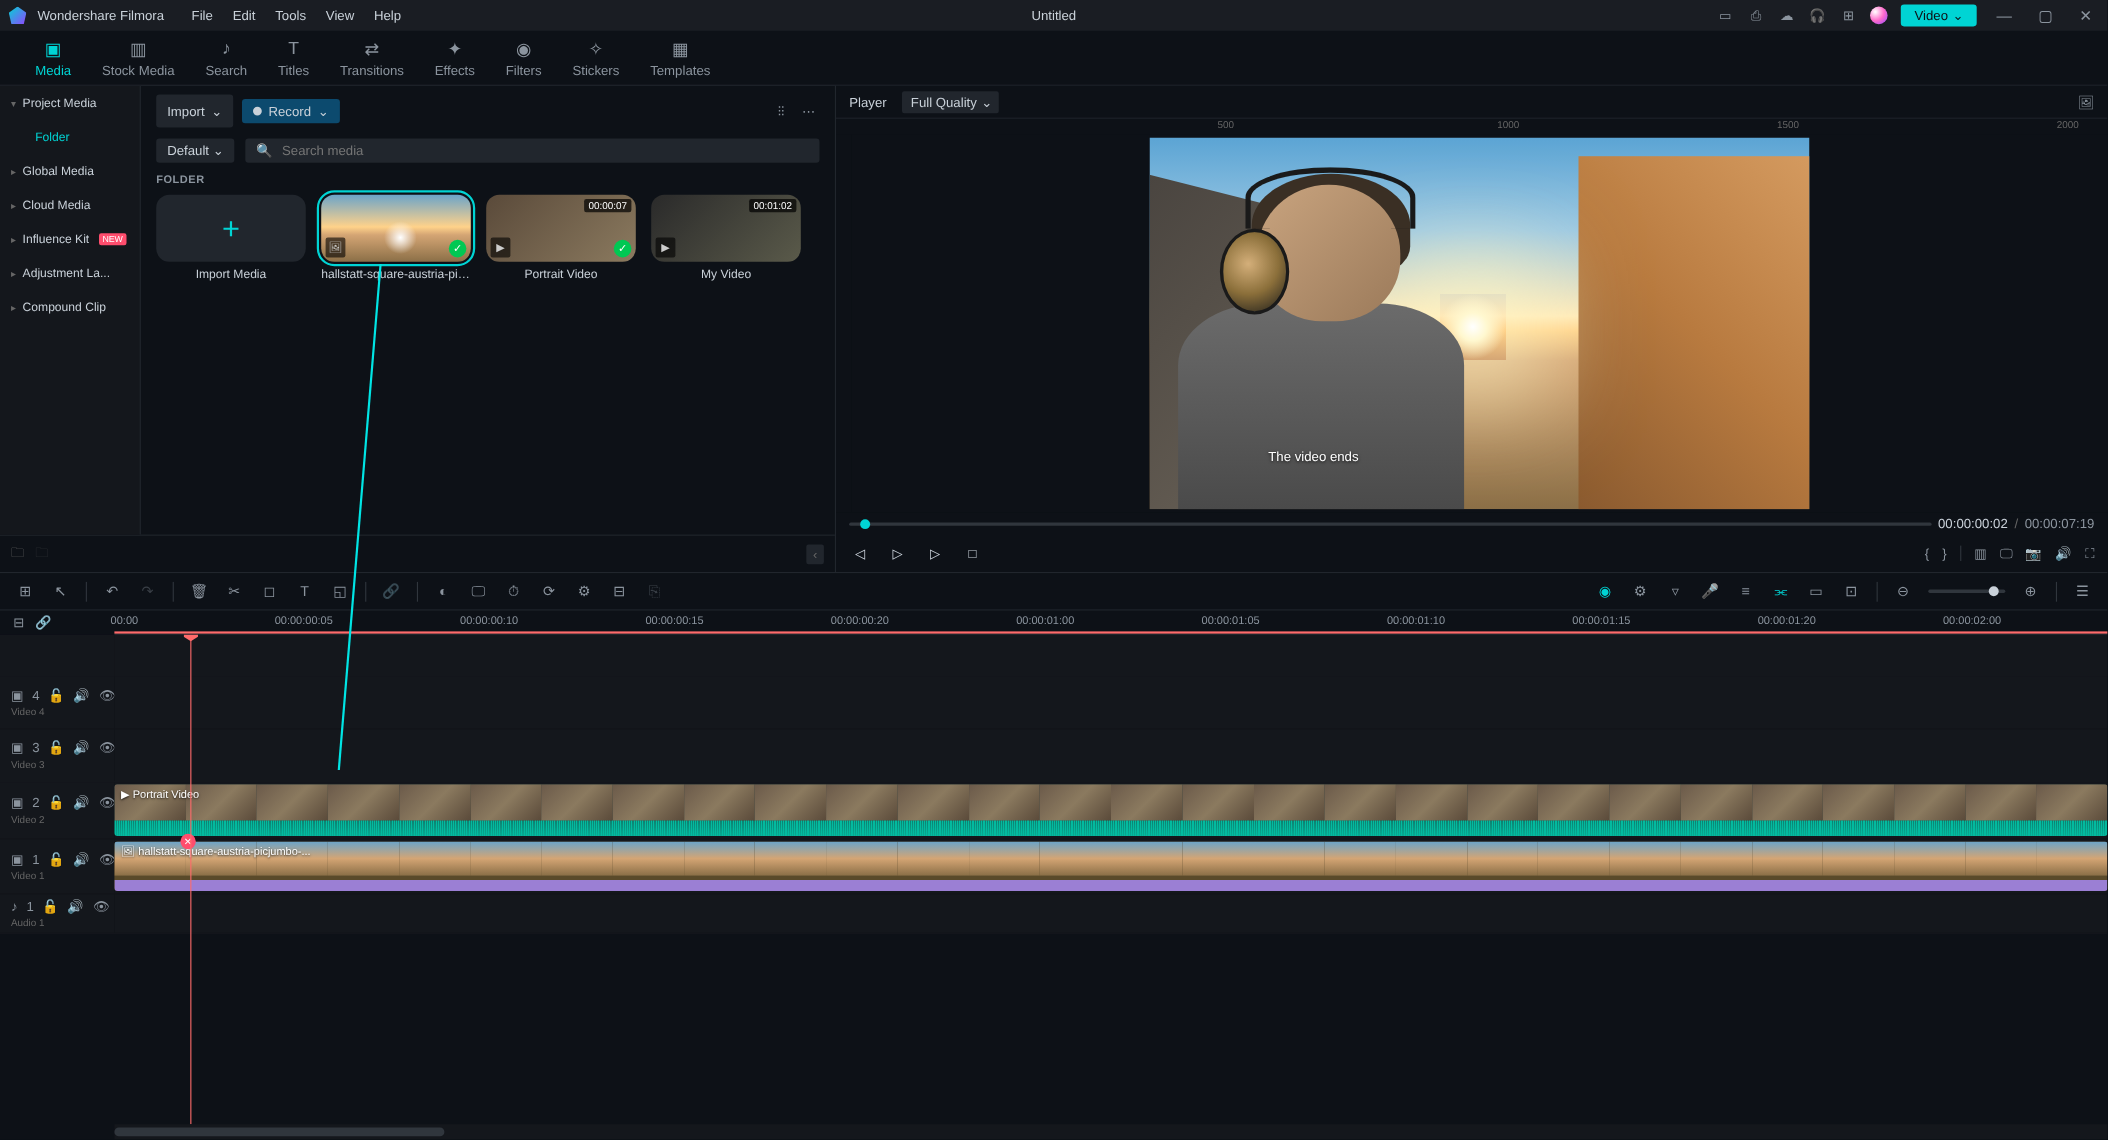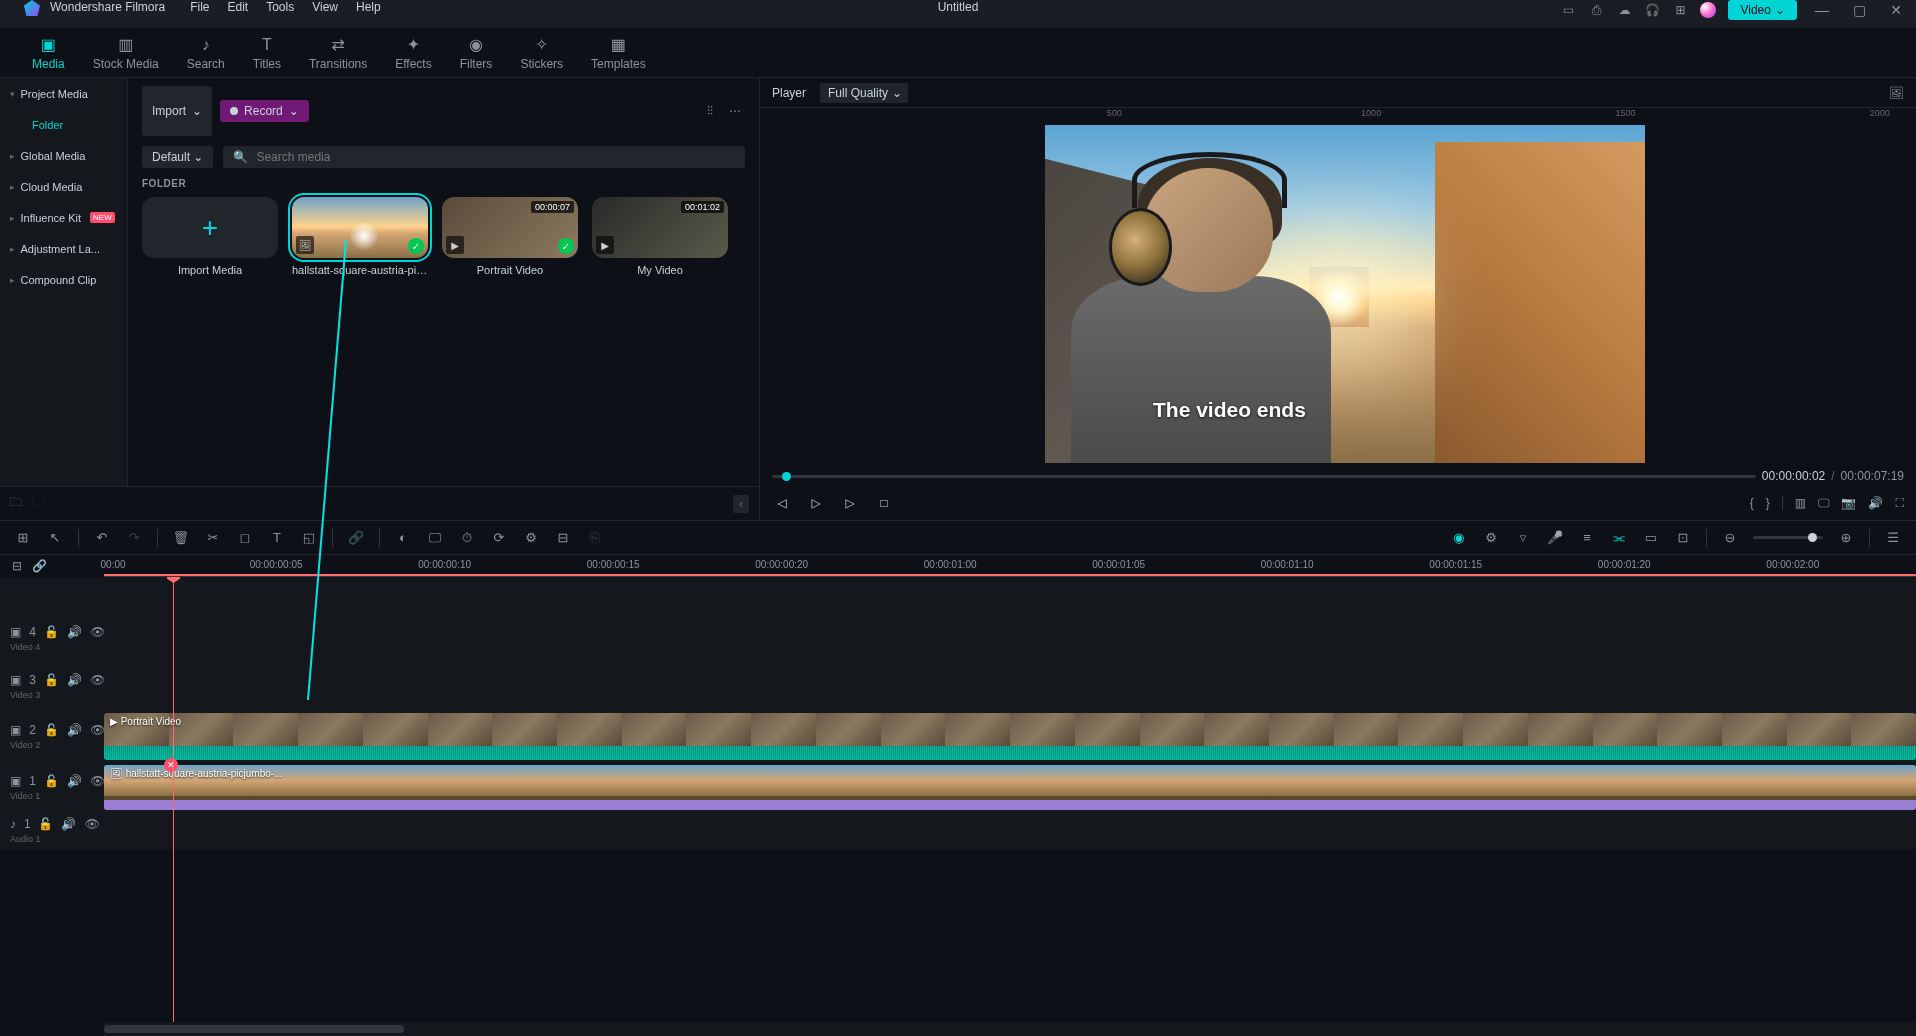--- a/index.html
+++ b/index.html
@@ -1,19 +1,19 @@
 <!DOCTYPE html>
 <html><head>
 <meta charset="utf-8">
 <style>
 * { margin:0; padding:0; box-sizing:border-box; font-family:"Segoe UI",Arial,sans-serif; user-select:none; }
 body { background:#0d1117; color:#c9d1d9; width:1916px; height:1036px; overflow:hidden; font-size:12px; }
 
 
-.titlebar { height:28px; background:#1a1d23; display:flex; align-items:flex-start; padding:0 24px; gap:10px; position:relative; }
+.titlebar { height:28px; background:#1a1d23; display:flex; align-items:center; padding:0 8px; gap:10px; position:relative; }
 .titlebar .logo { width:16px; height:16px; background:linear-gradient(135deg,#00d4d4,#9146ff); clip-path:polygon(50% 0,100% 35%,85% 100%,15% 100%,0 35%); }
 .titlebar .appname { color:#c9d1d9; font-size:12px; }
 .titlebar .menus { display:flex; gap:18px; margin-left:15px; }
 .titlebar .menus span { color:#c9d1d9; cursor:pointer; }
 .titlebar .doc-title { position:absolute; left:50%; transform:translateX(-50%); color:#c9d1d9; }
 .titlebar .right { position:absolute; right:8px; display:flex; align-items:center; gap:12px; }
 .titlebar .right .ico { width:16px; height:16px; color:#8b949e; display:flex; align-items:center; justify-content:center; }
 .titlebar .avatar { width:16px; height:16px; border-radius:50%; background:radial-gradient(circle at 30% 30%,#fff,#ff6bcb,#9146ff); }
 .export-btn { background:#00d4d4; color:#0d1117; padding:3px 12px; border-radius:3px; font-weight:500; display:flex; align-items:center; gap:4px; cursor:pointer; }
 .win-btn { color:#8b949e; padding:0 6px; font-size:14px; cursor:pointer; }
@@ -33,22 +33,22 @@
 .left-body { flex:1; display:flex; }
 .sidebar { width:128px; background:#14171c; border-right:1px solid #21262d; }
 .sidebar .node { height:31px; display:flex; align-items:center; padding:0 10px; gap:6px; color:#c9d1d9; cursor:pointer; font-size:11px; }
 .sidebar .node.l2 { padding-left:32px; }
 .sidebar .node.active { color:#00d4d4; }
 .sidebar .node .chev { color:#666; font-size:9px; }
 .badge { background:#ff4d6d; color:#fff; font-size:8px; padding:1px 3px; border-radius:2px; margin-left:3px; }
 
 .browser { flex:1; display:flex; flex-direction:column; padding:8px 14px 0; position:relative; }
 .browser-row1 { display:flex; align-items:center; gap:8px; margin-bottom:10px; }
-.import-dd { background:#21262d; padding:18px 10px; color:#c9d1d9; border-radius:3px; display:flex; gap:6px; cursor:pointer; }
-.record-dd { background:#701a75; padding:4px 10px; color:#c9d1d9; border-radius:3px; display:flex; gap:6px; cursor:pointer; align-items:center; }
+.import-dd { background:#21262d; padding:8px 10px; color:#c9d1d9; border-radius:3px; display:flex; gap:6px; cursor:pointer; }
+.record-dd { background:#0c4a6e; padding:4px 10px; color:#c9d1d9; border-radius:3px; display:flex; gap:6px; cursor:pointer; align-items:center; }
 .rec-dot { width:8px; height:8px; border-radius:50%; background:#c9d1d9; }
 .browser-row1 .spacer { flex:1; }
 .tool-ico { color:#8b949e; cursor:pointer; padding:2px 4px; }
 
 .browser-row2 { display:flex; gap:10px; margin-bottom:10px; }
 .dd-default { background:#21262d; padding:4px 10px; border-radius:3px; cursor:pointer; color:#c9d1d9; }
 .search { flex:1; background:#21262d; padding:4px 10px; border-radius:3px; display:flex; align-items:center; gap:8px; color:#8b949e; }
 .search input { background:transparent; border:none; outline:none; color:#c9d1d9; flex:1; font-size:12px; }
 
 .section-label { color:#8b949e; font-size:10px; font-weight:600; margin-bottom:8px; letter-spacing:0.5px; }
@@ -79,21 +79,21 @@
 .sky { position:absolute; inset:0; background:linear-gradient(180deg,#5ba4d4 0%,#9bc8e3 25%,#ffe9b8 48%,#ffd28a 52%,#d4a574 60%,#8b6f47 100%); }
 .sun { position:absolute; left:44%; top:42%; width:60px; height:60px; background:radial-gradient(circle,#fff 0%,#fff8d0 30%,transparent 70%); box-shadow:0 0 80px 40px rgba(255,248,200,0.6); }
 .bldg-l { position:absolute; left:0; top:10%; width:30%; height:90%; background:linear-gradient(135deg,#4a4540 0%,#6b6358 100%); clip-path:polygon(0 0,100% 15%,100% 100%,0 100%); }
 .bldg-r { position:absolute; right:0; top:5%; width:35%; height:95%; background:linear-gradient(225deg,#d49a5f 0%,#b87a3f 50%,#8a5a2f 100%); }
 .person { position:absolute; left:2%; top:8%; width:48%; height:92%; }
 .head { position:absolute; left:30%; top:5%; width:45%; height:40%; background:linear-gradient(135deg,#c9a47f,#9b7a5a); border-radius:50% 50% 45% 45%; }
 .hair { position:absolute; left:28%; top:2%; width:50%; height:30%; background:#3a2f24; border-radius:50% 50% 30% 30%; }
 .headphone-band { position:absolute; left:26%; top:0%; width:54%; height:18%; border:5px solid #1a1a1a; border-bottom:none; border-radius:50% 50% 0 0; }
 .headphone-cup { position:absolute; left:18%; top:18%; width:22%; height:25%; background:radial-gradient(circle at 40% 40%,#d4af7a,#8b6f3a,#1a1a1a); border-radius:50%; border:3px solid #1a1a1a; }
 .shirt { position:absolute; left:5%; top:40%; width:90%; height:60%; background:linear-gradient(180deg,#6b6b6b,#4a4a4a); border-radius:30% 30% 0 0; }
-.caption { position:absolute; left:18%; bottom:12%; color:#fff; font-size:21px; text-shadow:0 1px 3px rgba(0,0,0,0.8); font-weight:700; }
+.caption { position:absolute; left:18%; bottom:12%; color:#fff; font-size:12px; text-shadow:0 1px 3px rgba(0,0,0,0.8); font-weight:400; }
 .scrubber { height:20px; display:flex; align-items:center; padding:0 12px; }
 .scrub-track { flex:1; height:3px; background:#30363d; border-radius:2px; position:relative; }
 .scrub-thumb { position:absolute; left:1%; top:-3px; width:9px; height:9px; border-radius:50%; background:#00d4d4; }
 .player-controls { height:34px; display:flex; align-items:center; padding:0 12px; gap:14px; color:#c9d1d9; }
 .player-controls .btn { cursor:pointer; display:flex; align-items:center; justify-content:center; width:20px; height:20px; }
 .player-right-tools { position:absolute; right:12px; display:flex; gap:12px; color:#8b949e; }
 
 
 .timeline { height:516px; background:#0d1117; border-top:1px solid #21262d; display:flex; flex-direction:column; position:relative; }
 .tl-toolbar { height:34px; display:flex; align-items:center; padding:0 14px; gap:14px; border-bottom:1px solid #21262d; color:#8b949e; }

